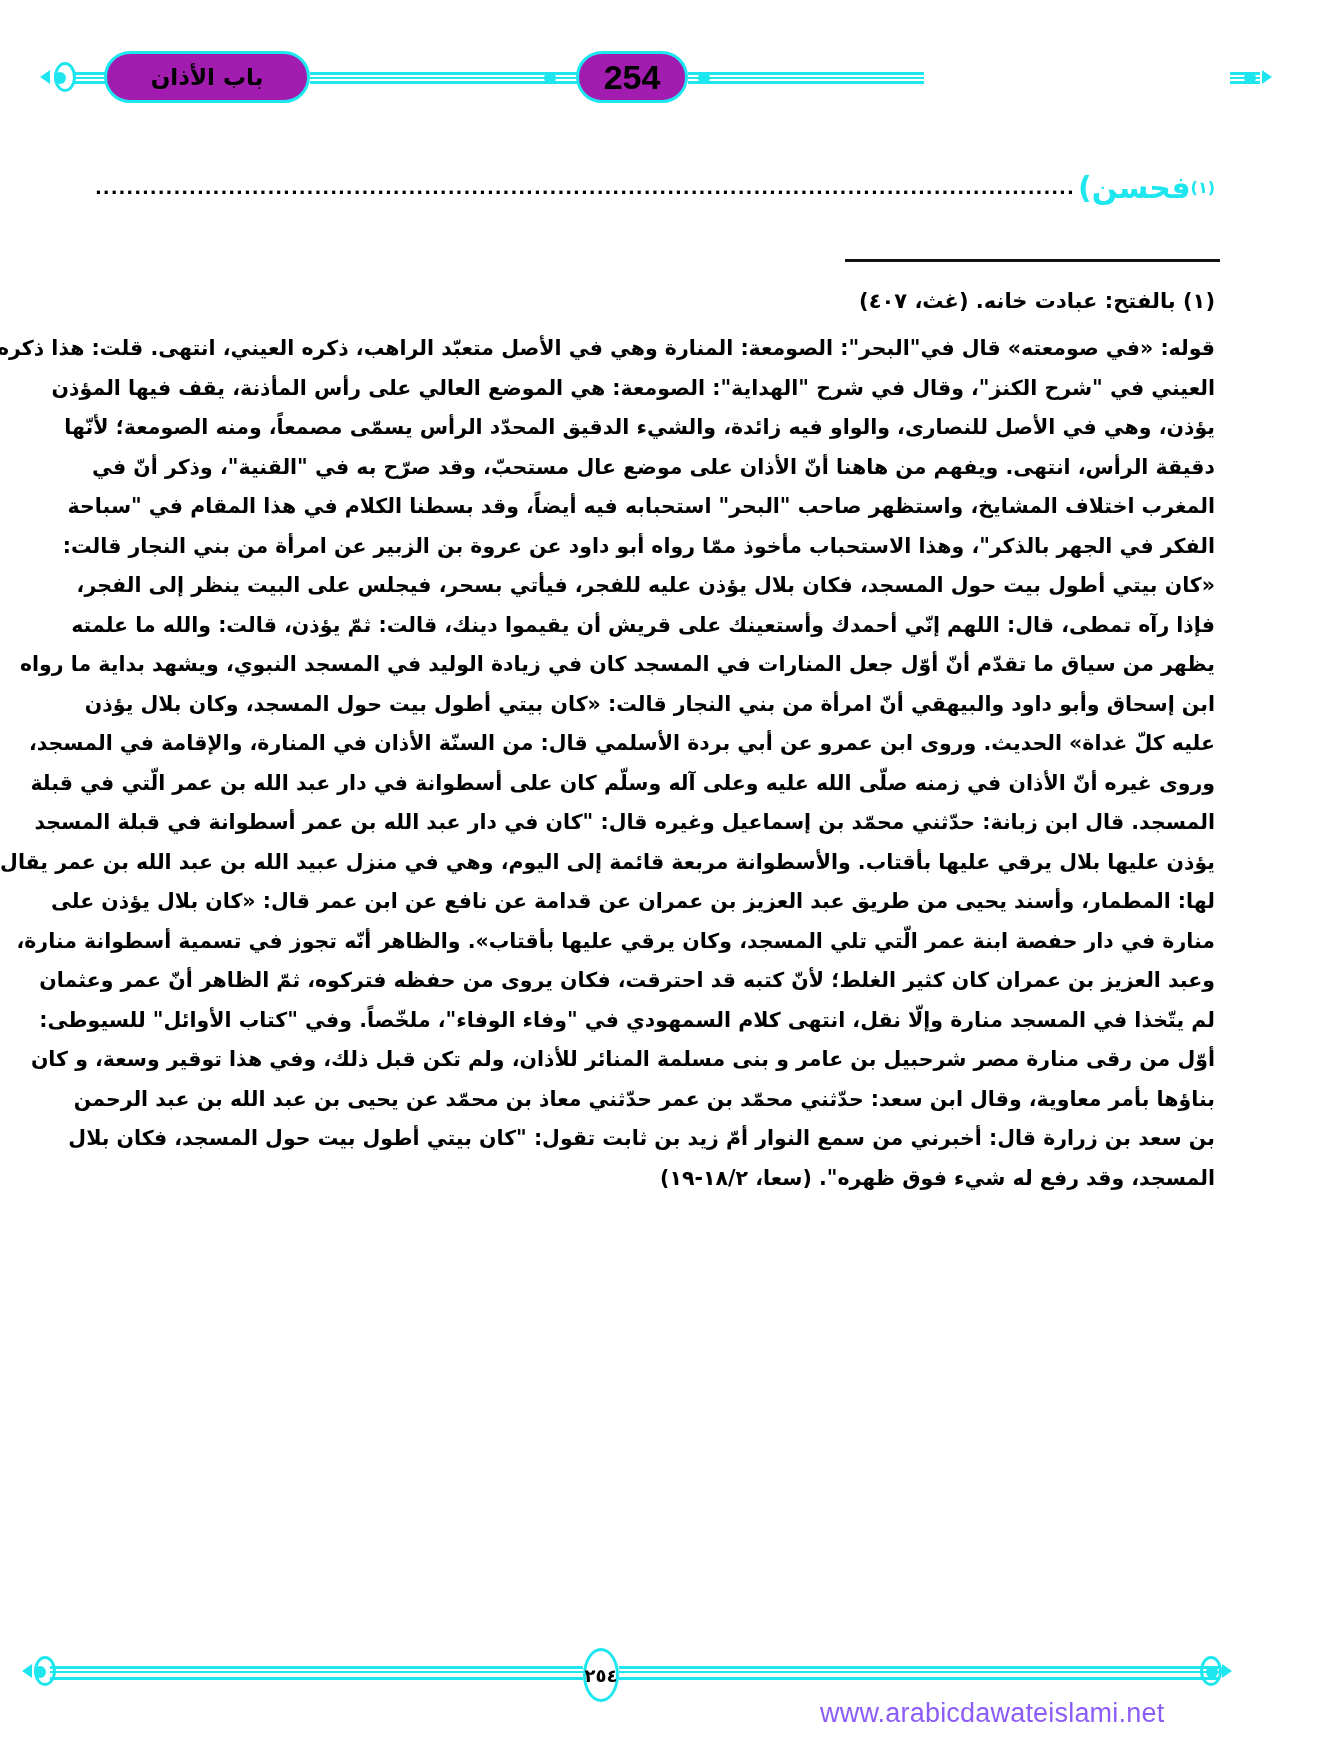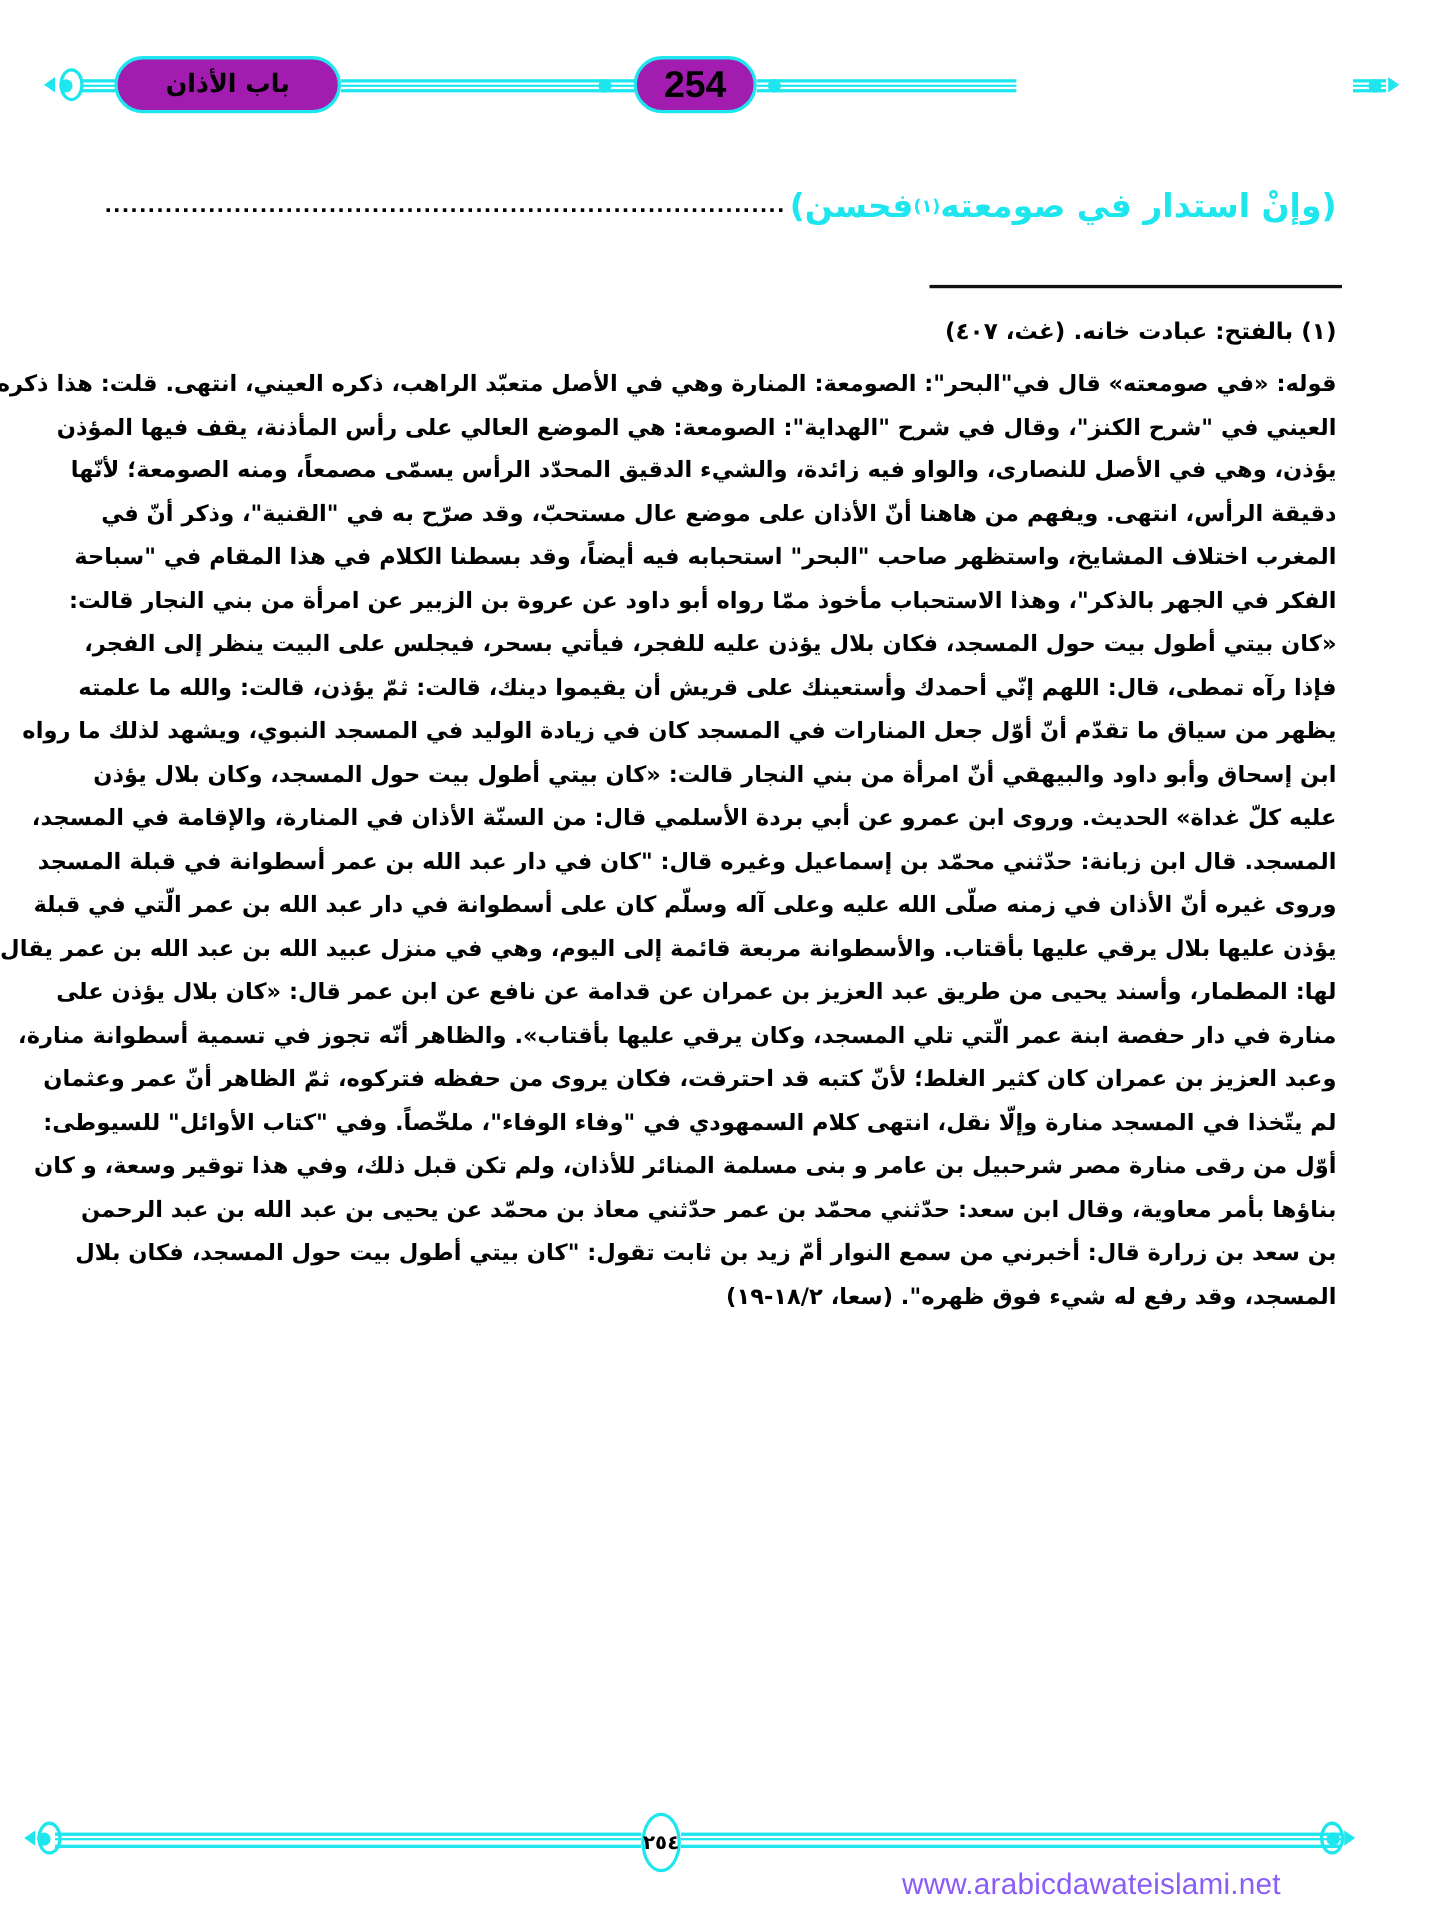--- a/index.html
+++ b/index.html
@@ -76,43 +76,42 @@
 
 
   <div class="rail" style="left:1190px; width:30px;"></div>
   <div class="cap" style="left:1200px;">
     <div class="knob" style="left:4px;"></div>
     <div class="tip" style="left:22px; border-left:10px solid #1ee6ee;"></div>
   </div>
 </div>
 
 <div class="content matn">
-  <span>(وإنْ استدار في صومعته</span>
   <sup style="font-size:16px;">(١)</sup>
   <span> فحسن)</span>
   <span class="dots">......................................................................................................................................................................................</span>
 </div>
 
 <div class="fn-rule"></div>
 <div class="content footnote">(١) بالفتح: عبادت خانه. (غث، ٤٠٧)</div>
 
 <div class="content body-text">
   <p><span class="lead">قوله: «في صومعته»</span><span> قال في"البحر": الصومعة: المنارة وهي في الأصل متعبّد الراهب، ذكره العيني، انتهى. قلت: هذا ذكره</span></p>
   <p>العيني في "شرح الكنز"، وقال في شرح "الهداية": الصومعة: هي الموضع العالي على رأس المأذنة، يقف فيها المؤذن</p>
   <p>يؤذن، وهي في الأصل للنصارى، والواو فيه زائدة، والشيء الدقيق المحدّد الرأس يسمّى مصمعاً، ومنه الصومعة؛ لأنّها</p>
   <p>دقيقة الرأس، انتهى. ويفهم من هاهنا أنّ الأذان على موضع عال مستحبّ، وقد صرّح به في "القنية"، وذكر أنّ في</p>
   <p>المغرب اختلاف المشايخ، واستظهر صاحب "البحر" استحبابه فيه أيضاً، وقد بسطنا الكلام في هذا المقام في "سباحة</p>
   <p>الفكر في الجهر بالذكر"، وهذا الاستحباب مأخوذ ممّا رواه أبو داود عن عروة بن الزبير عن امرأة من بني النجار قالت:</p>
   <p>«كان بيتي أطول بيت حول المسجد، فكان بلال يؤذن عليه للفجر، فيأتي بسحر، فيجلس على البيت ينظر إلى الفجر،</p>
   <p>فإذا رآه تمطى، قال: اللهم إنّي أحمدك وأستعينك على قريش أن يقيموا دينك، قالت: ثمّ يؤذن، قالت: والله ما علمته</p>
-  <p>يظهر من سياق ما تقدّم أنّ أوّل جعل المنارات في المسجد كان في زيادة الوليد في المسجد النبوي، ويشهد لذلك ما رواه</p>
+  <p>يظهر من سياق ما تقدّم أنّ أوّل جعل المنارات في المسجد كان في زيادة الوليد في المسجد النبوي، ويشهد بداية ما رواه</p>
   <p>ابن إسحاق وأبو داود والبيهقي أنّ امرأة من بني النجار قالت: «كان بيتي أطول بيت حول المسجد، وكان بلال يؤذن</p>
   <p>عليه كلّ غداة» الحديث. وروى ابن عمرو عن أبي بردة الأسلمي قال: من السنّة الأذان في المنارة، والإقامة في المسجد،</p>
+  <p>وروى غيره أنّ الأذان في زمنه صلّى الله عليه وعلى آله وسلّم كان على أسطوانة في دار عبد الله بن عمر الّتي في قبلة</p>
   <p>المسجد. قال ابن زبانة: حدّثني محمّد بن إسماعيل وغيره قال: "كان في دار عبد الله بن عمر أسطوانة في قبلة المسجد</p>
-  <p>وروى غيره أنّ الأذان في زمنه صلّى الله عليه وعلى آله وسلّم كان على أسطوانة في دار عبد الله بن عمر الّتي في قبلة</p>
   <p>يؤذن عليها بلال يرقي عليها بأقتاب. والأسطوانة مربعة قائمة إلى اليوم، وهي في منزل عبيد الله بن عبد الله بن عمر يقال</p>
   <p>لها: المطمار، وأسند يحيى من طريق عبد العزيز بن عمران عن قدامة عن نافع عن ابن عمر قال: «كان بلال يؤذن على</p>
   <p>منارة في دار حفصة ابنة عمر الّتي تلي المسجد، وكان يرقي عليها بأقتاب». والظاهر أنّه تجوز في تسمية أسطوانة منارة،</p>
   <p>وعبد العزيز بن عمران كان كثير الغلط؛ لأنّ كتبه قد احترقت، فكان يروى من حفظه فتركوه، ثمّ الظاهر أنّ عمر وعثمان</p>
   <p>لم يتّخذا في المسجد منارة وإلّا نقل، انتهى كلام السمهودي في "وفاء الوفاء"، ملخّصاً. وفي "كتاب الأوائل" للسيوطى:</p>
   <p>أوّل من رقى منارة مصر شرحبيل بن عامر و بنى مسلمة المنائر للأذان، ولم تكن قبل ذلك، وفي هذا توقير وسعة، و كان</p>
   <p>بناؤها بأمر معاوية، وقال ابن سعد: حدّثني محمّد بن عمر حدّثني معاذ بن محمّد عن يحيى بن عبد الله بن عبد الرحمن</p>
   <p>بن سعد بن زرارة قال: أخبرني من سمع النوار أمّ زيد بن ثابت تقول: "كان بيتي أطول بيت حول المسجد، فكان بلال</p>
   <p class="last">المسجد، وقد رفع له شيء فوق ظهره". (سعا، ١٨/٢-١٩)</p>
 </div>

